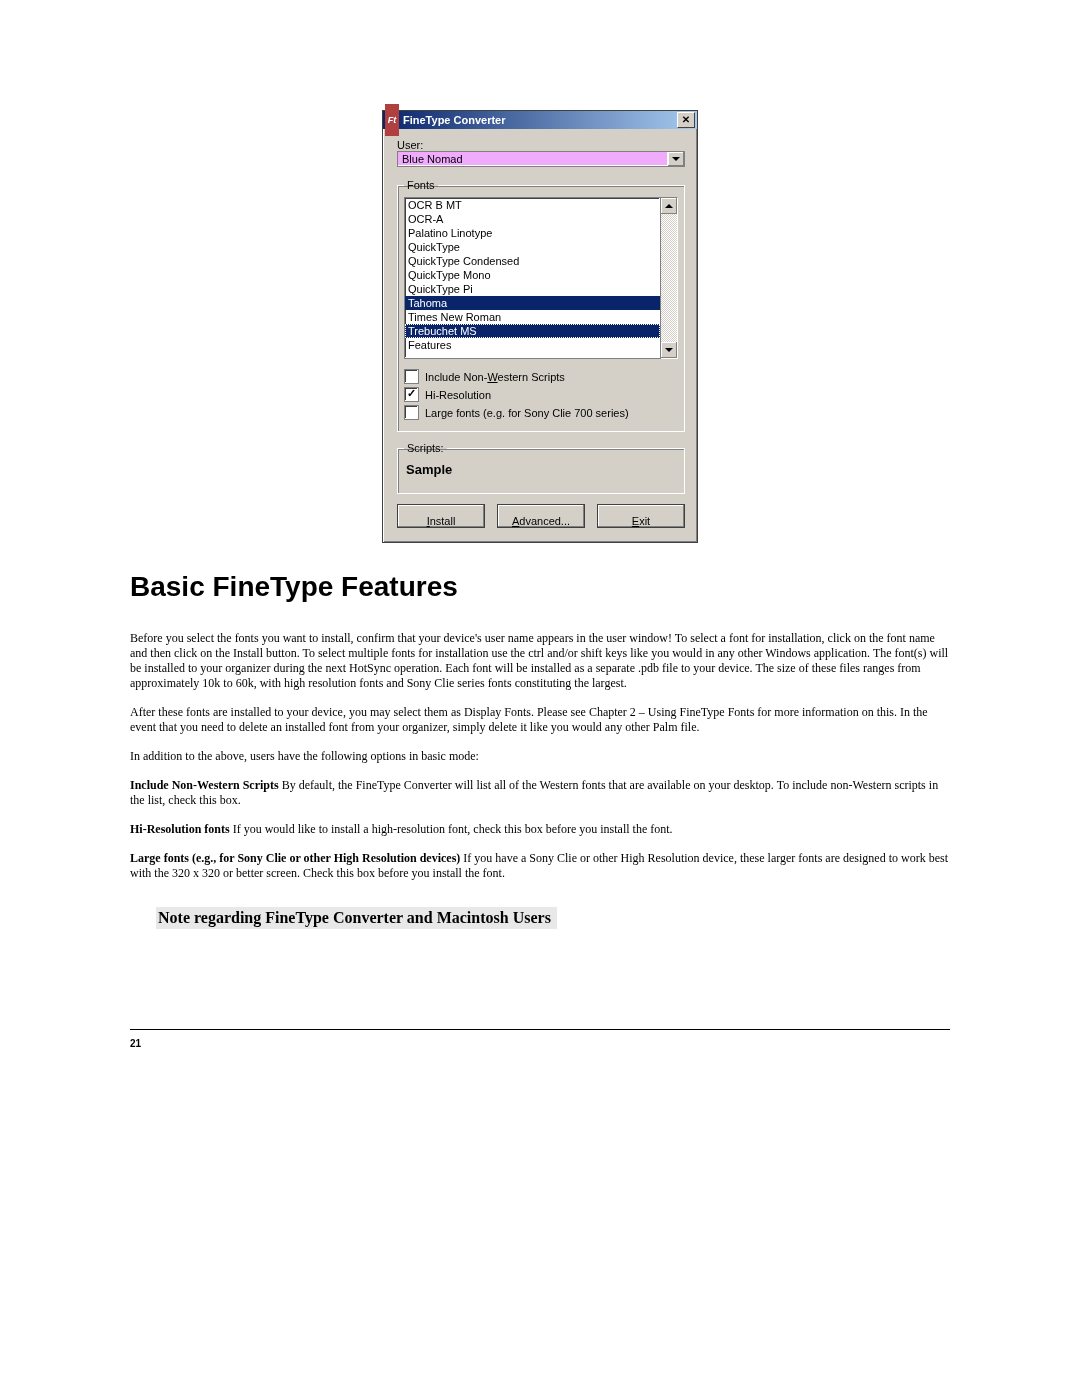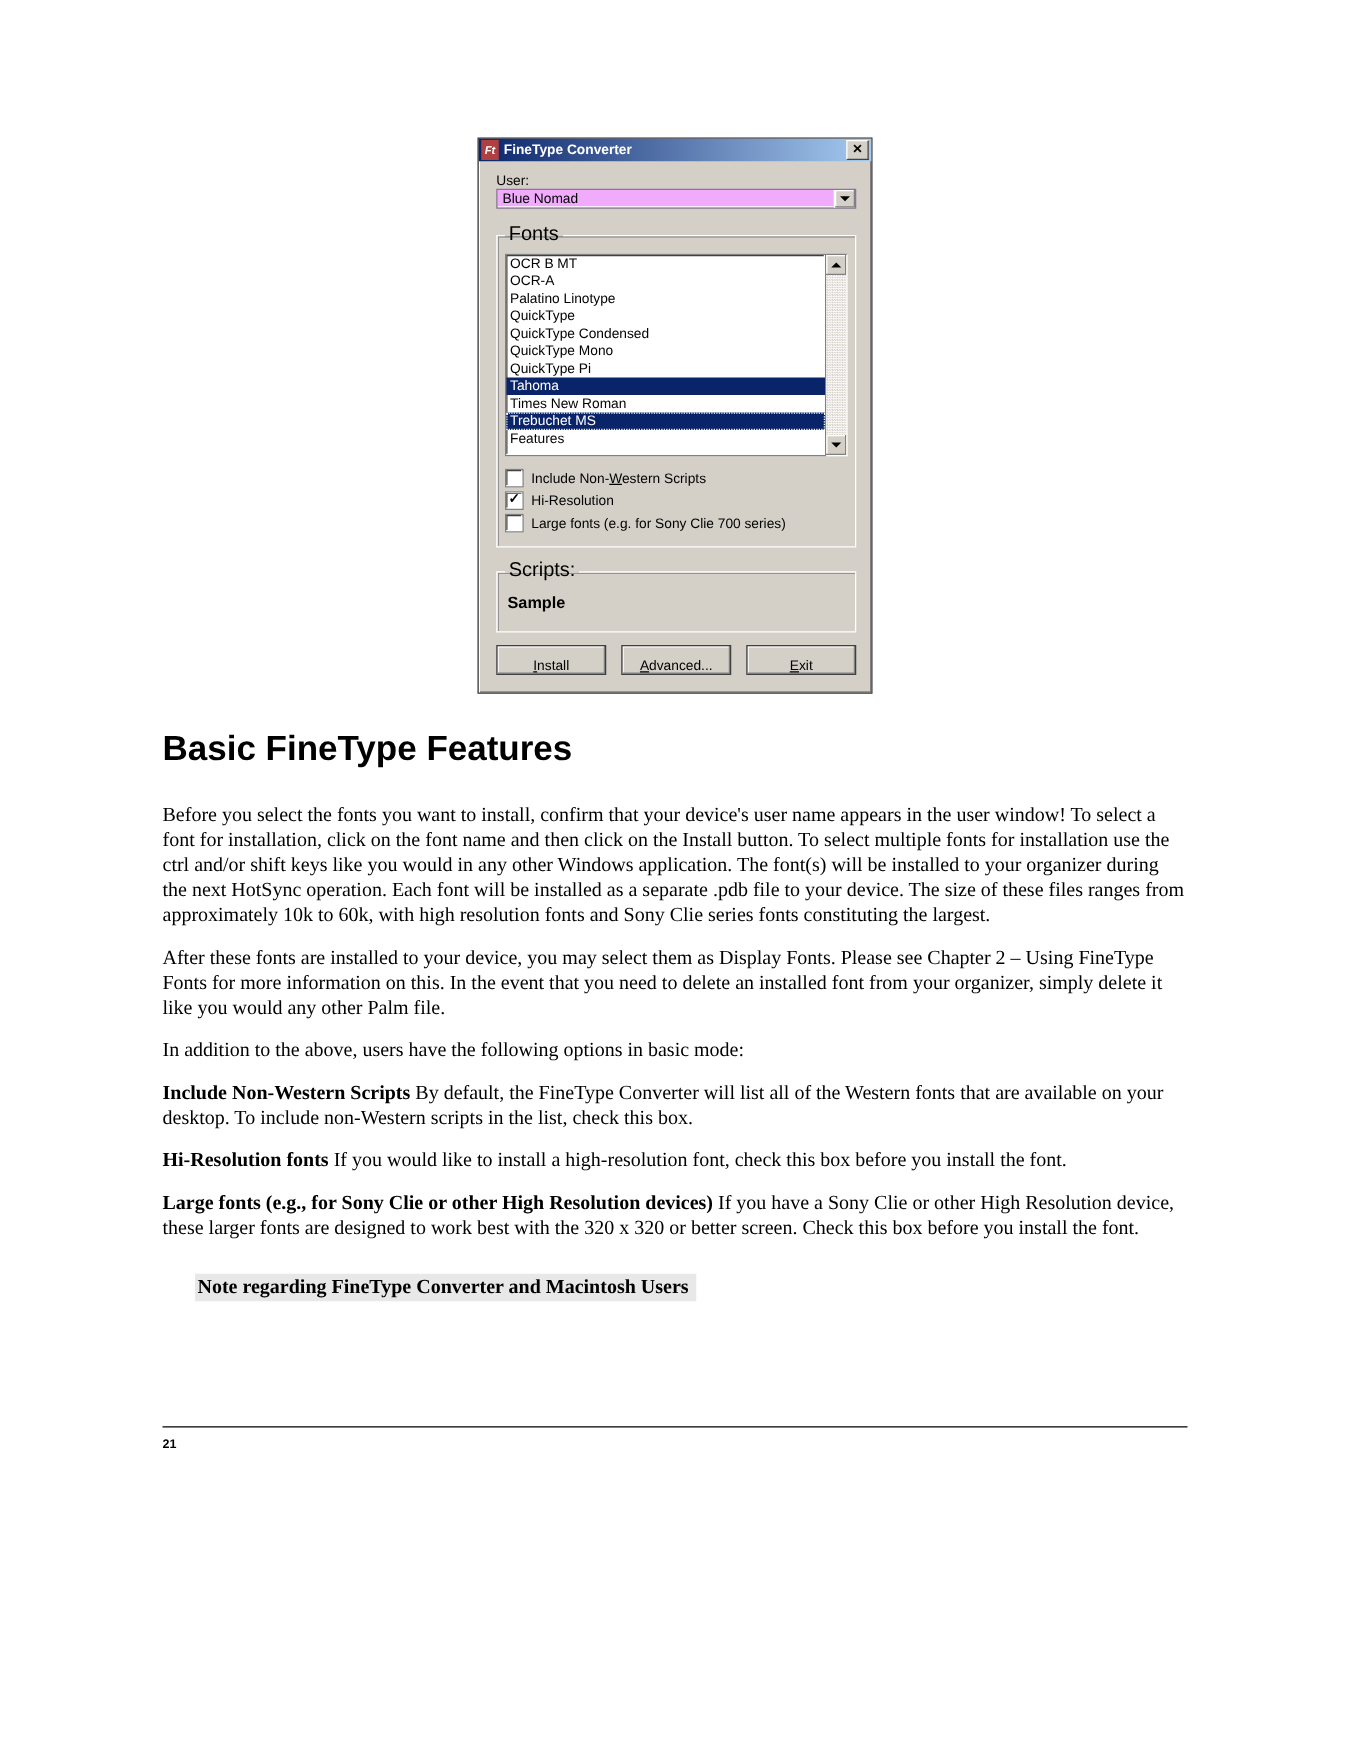--- a/index.html
+++ b/index.html
@@ -36,21 +36,21 @@
     background: linear-gradient(to right, #0a246a, #a6caf0);
     color: #fff;
     font-weight: bold;
     font-size: 11px;
     height: 18px;
     display: flex;
     align-items: center;
     padding: 0 2px;
   }
   .titlebar .app-icon {
-    width: 14px; height: 16px;
+    width: 14px; height: 32px;
     background: #b04040;
     margin-right: 4px;
     display: flex; align-items: center; justify-content: center;
     font-size: 9px; font-style: italic; font-weight: bold;
     color: #fff;
   }
   .titlebar .title-text { flex: 1; }
   .titlebar .close-btn {
     width: 16px; height: 14px;
     background: #d4d0c8;
@@ -99,21 +99,21 @@
 
   fieldset.group {
     border: 1px solid #fff;
     box-shadow: inset 1px 1px 0 #808080;
     margin: 0 0 10px 0;
     padding: 6px 6px 8px 6px;
     position: relative;
   }
   fieldset.group legend {
     padding: 0 3px;
-    font-size: 16px;
+    font-size: 11px;
   }
 
   .listbox-wrap { display: flex; }
   .listbox {
     flex: 1;
     background: #fff;
     border: 1px solid #808080;
     box-shadow: inset -1px -1px 0 #fff, inset 1px 1px 0 #404040;
     height: 160px;
     overflow: hidden;
@@ -169,21 +169,21 @@
 
   
   h2.section {
     font-family: Arial, Helvetica, sans-serif;
     font-weight: 700;
     font-size: 28px;
     margin: 18px 0 28px 0;
     letter-spacing: 0;
   }
   p.body {
-    font-size: 16px;
+    font-size: 12px;
     line-height: 1.25;
     margin: 0 0 14px 0;
   }
   .note-title {
     font-family: Georgia, serif;
     font-weight: bold;
     font-size: 16px;
     background: #e8e8e8;
     display: inline-block;
     padding: 2px 6px 2px 2px;

